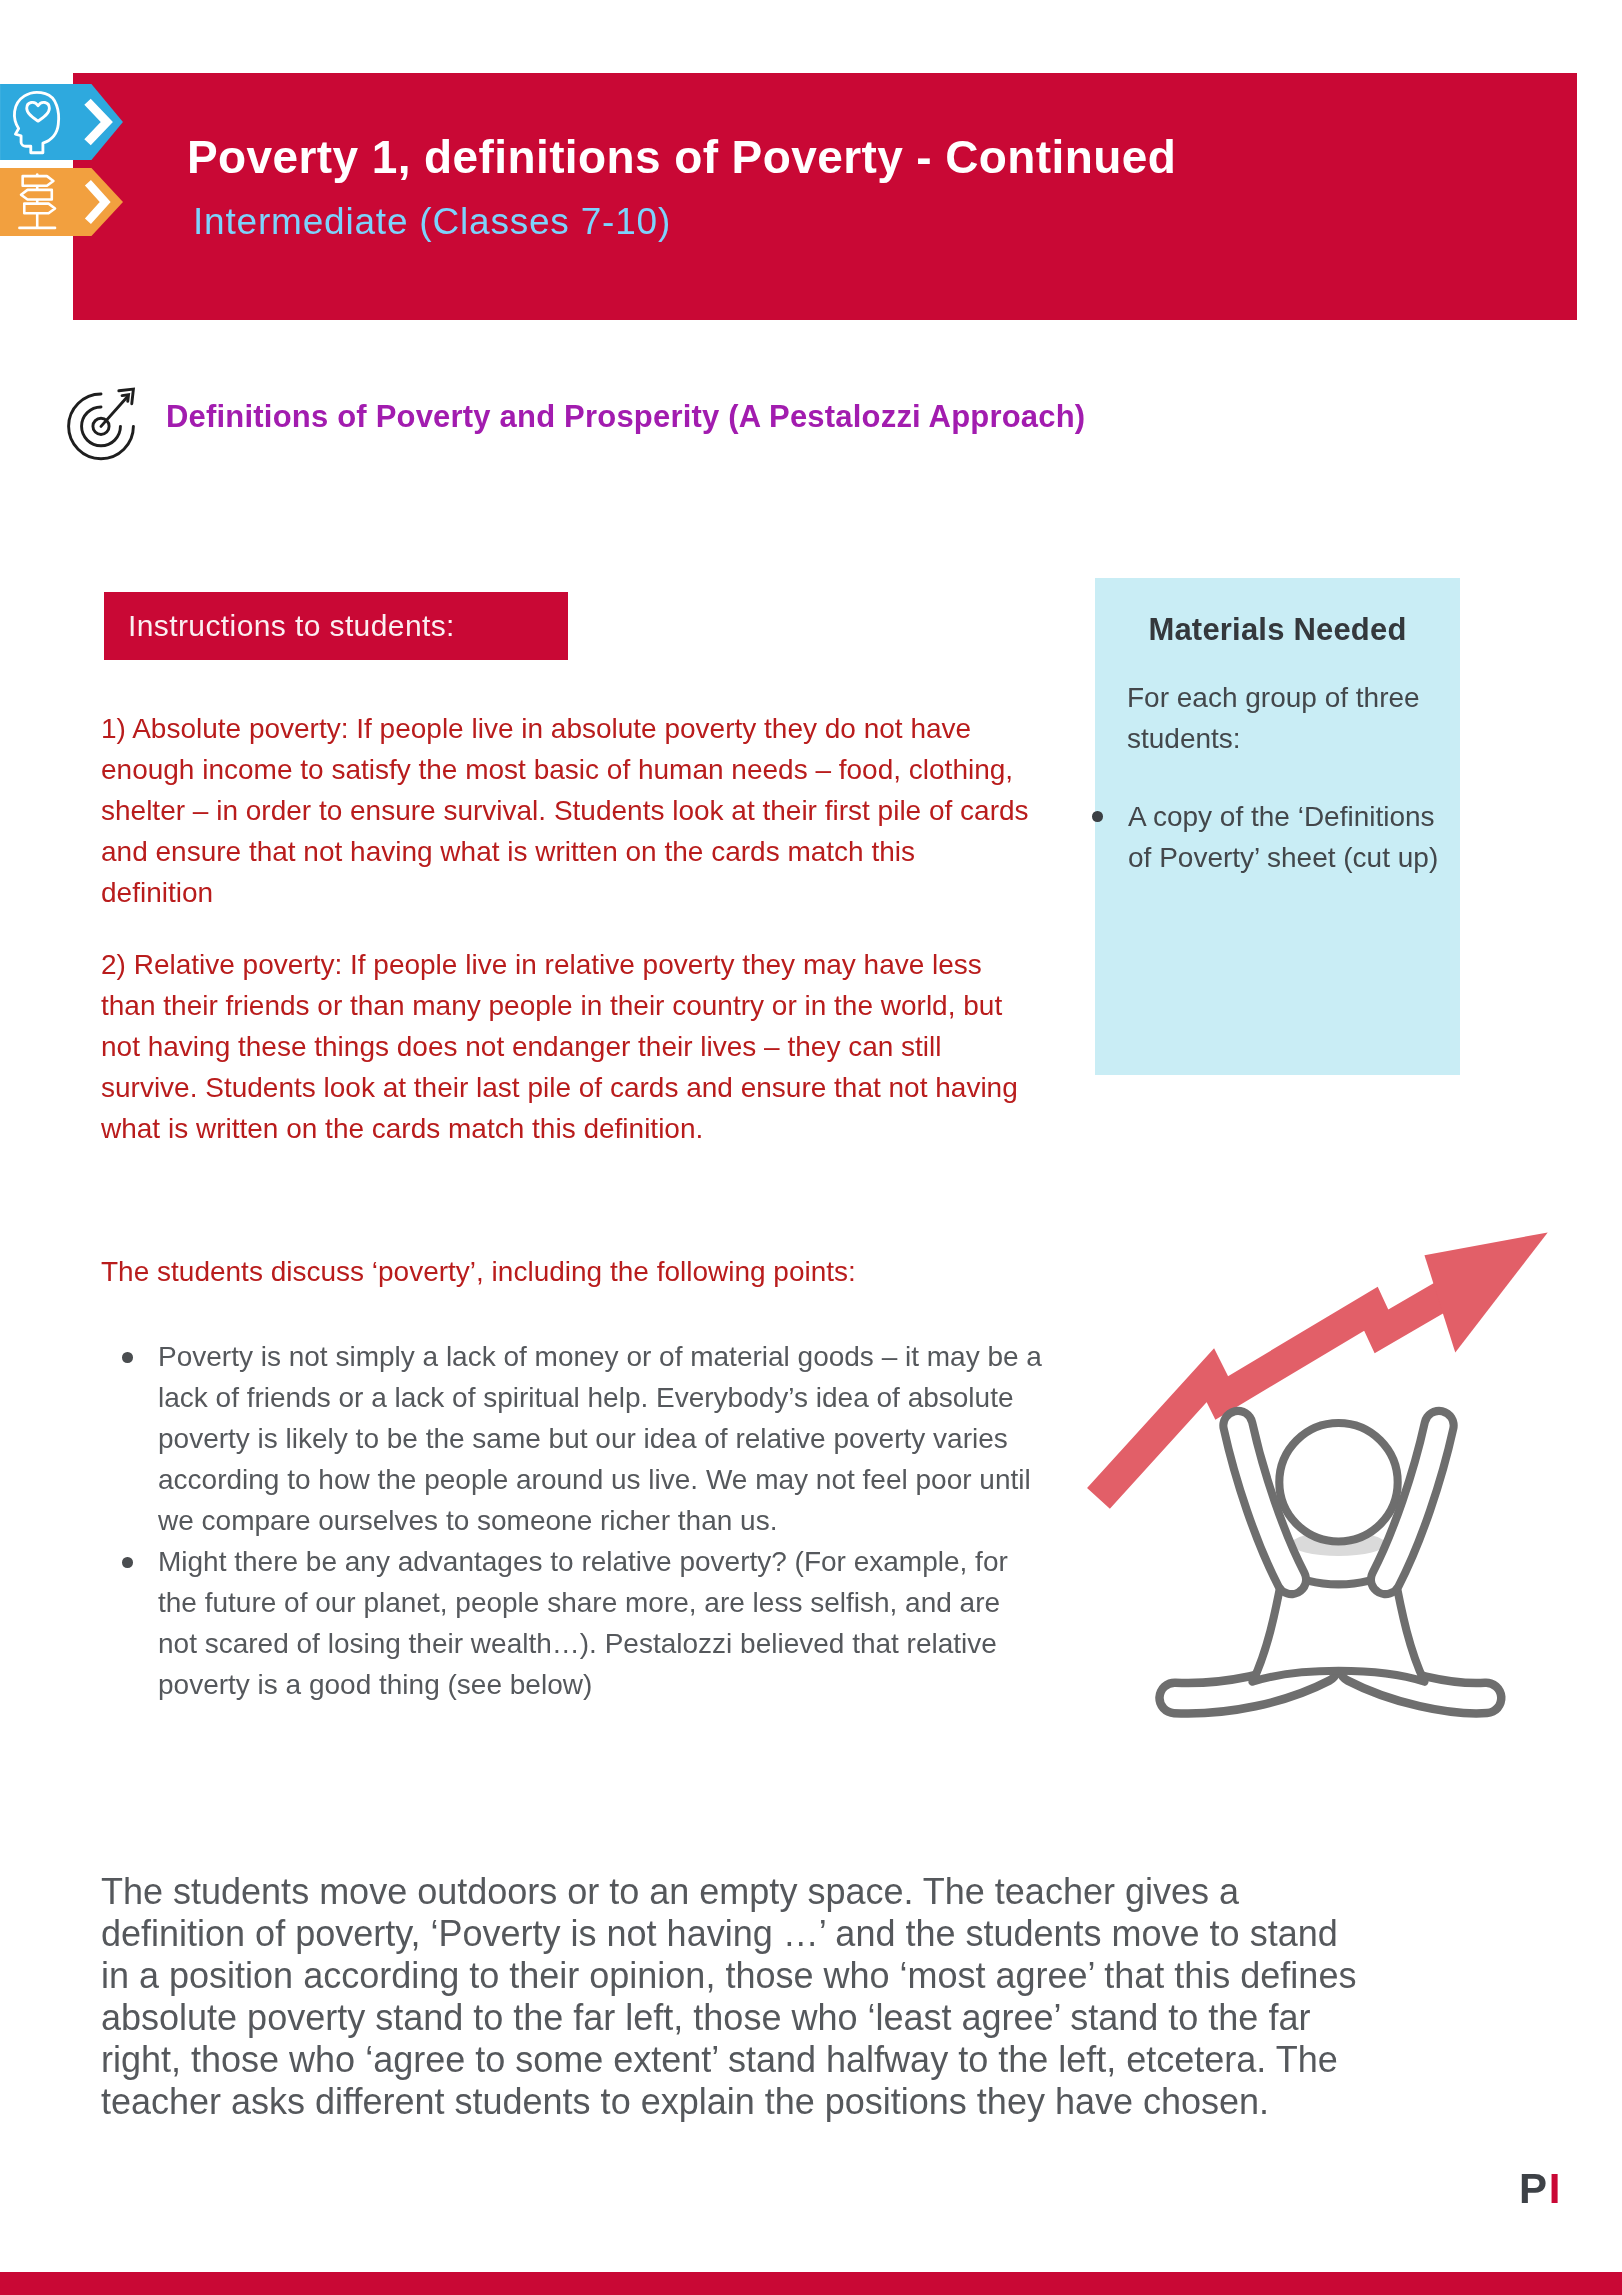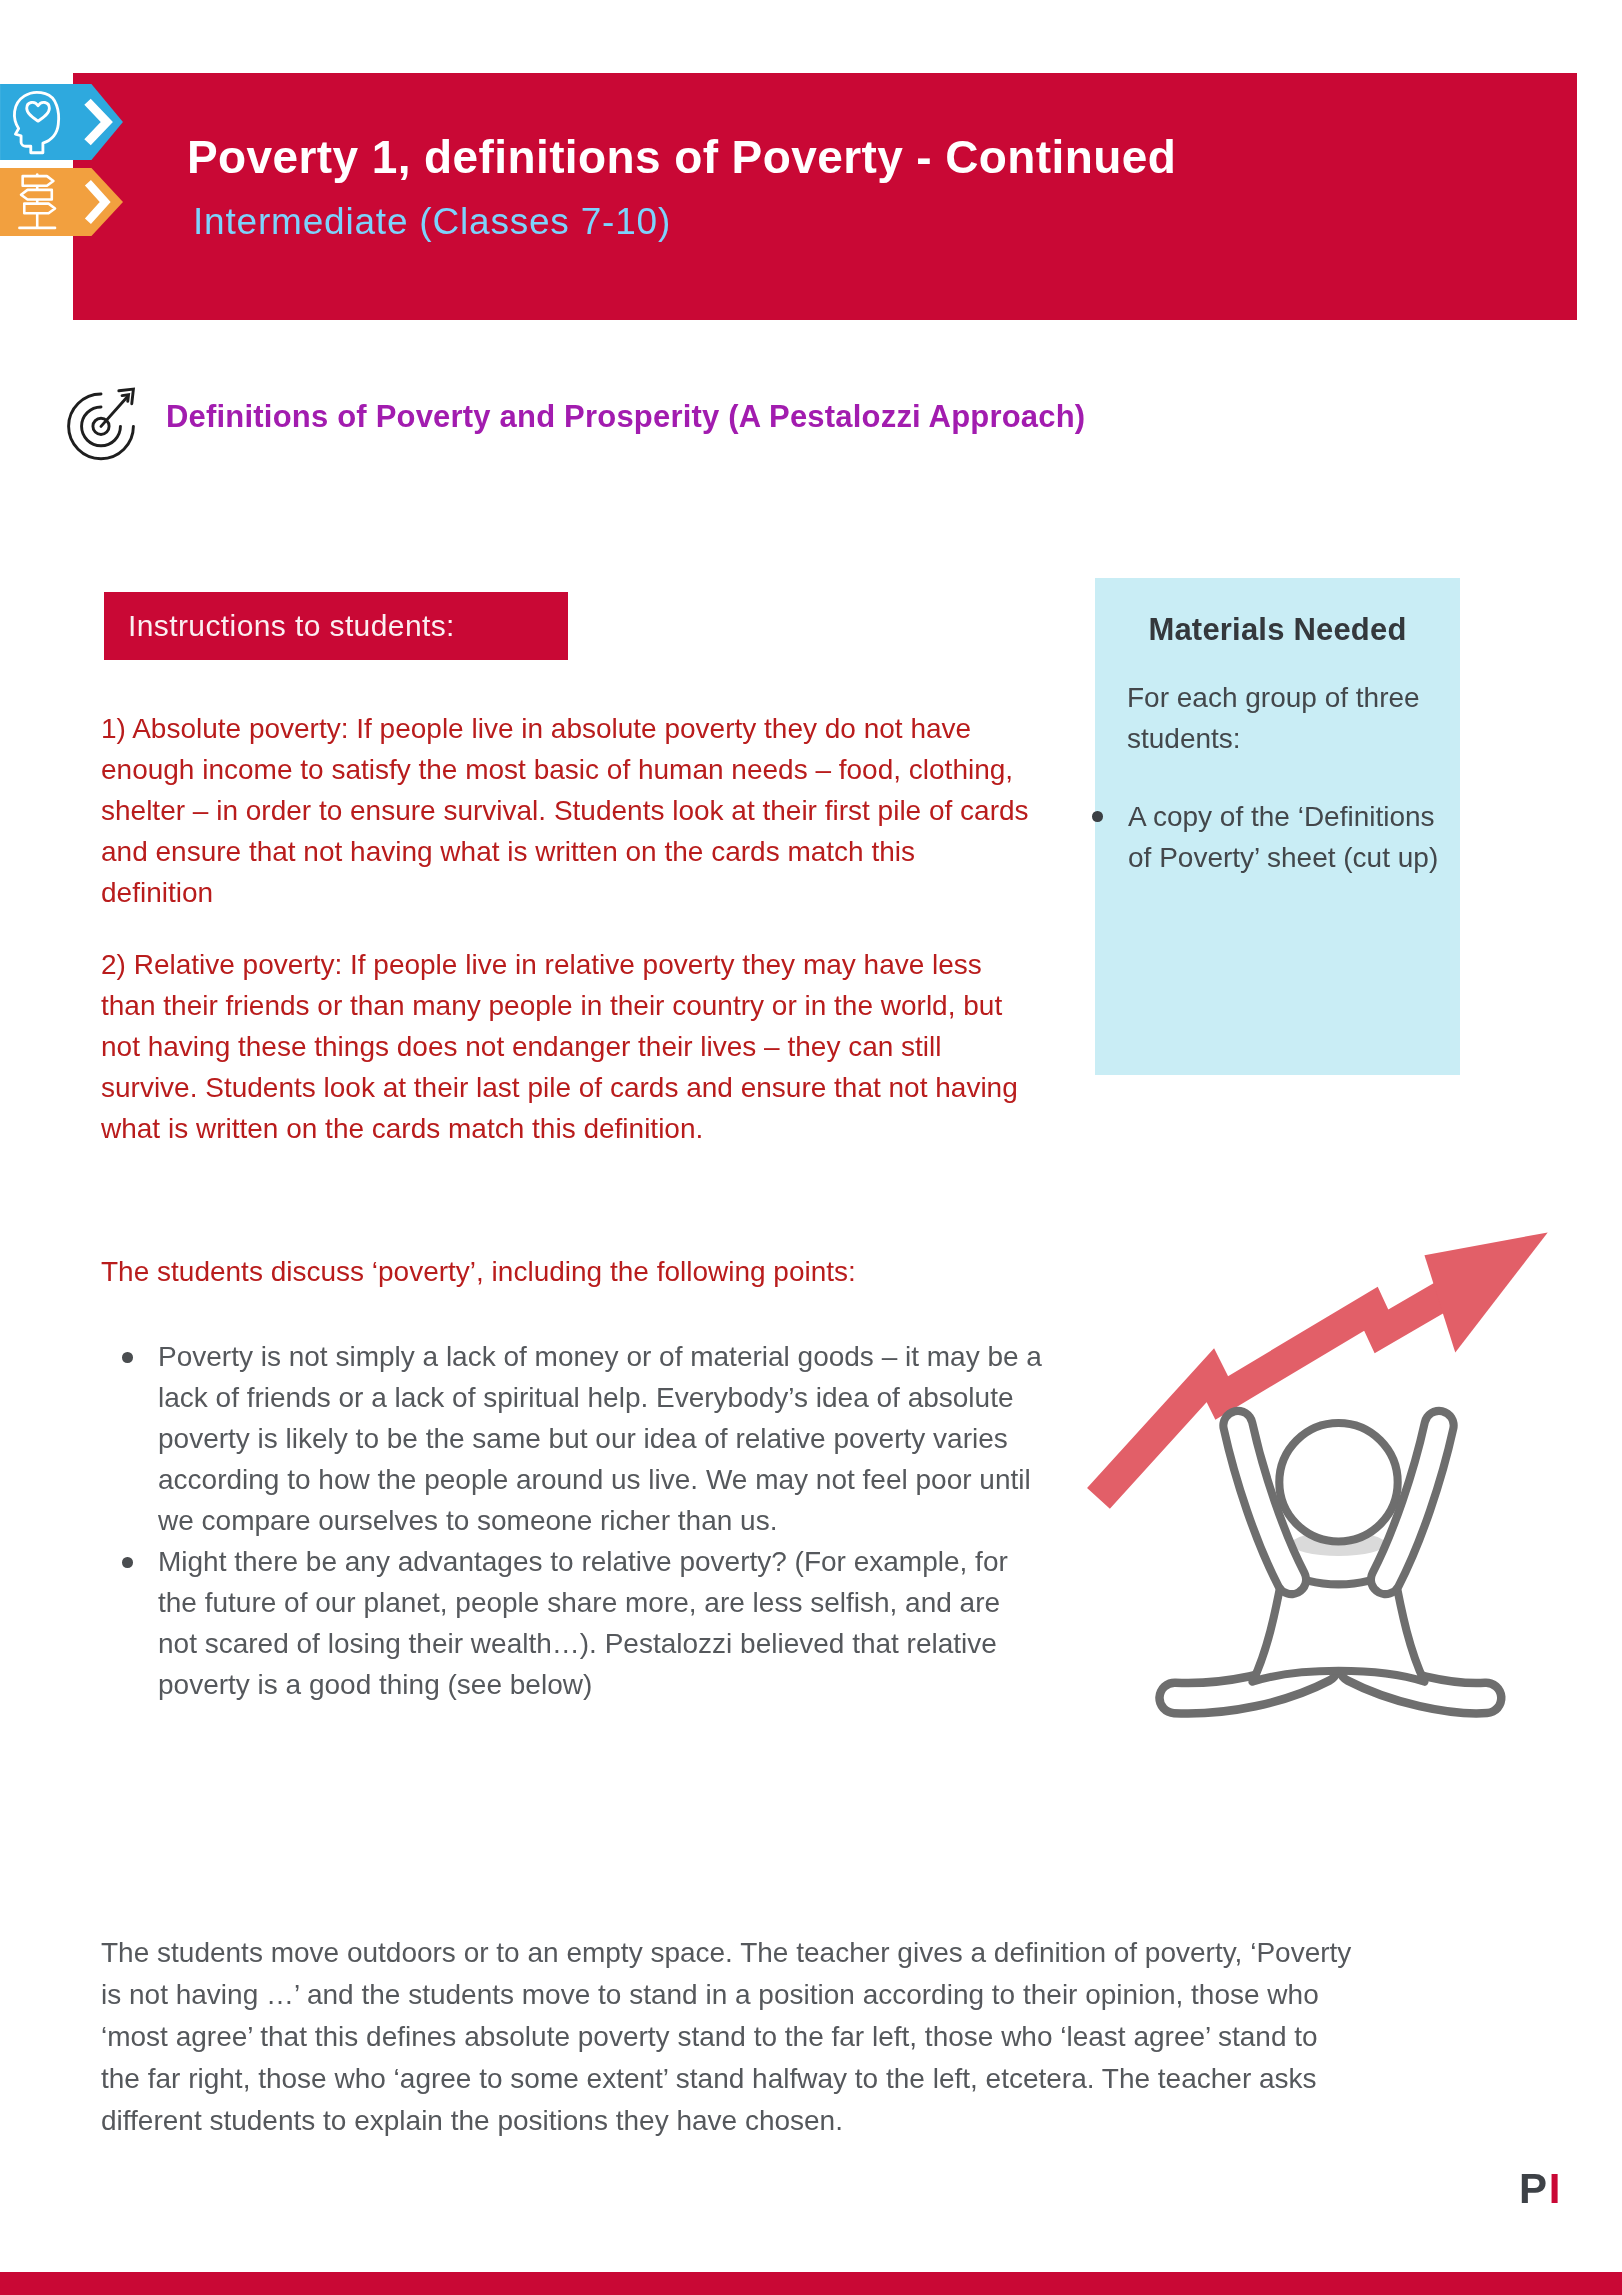--- a/index.html
+++ b/index.html
@@ -54,22 +54,22 @@
   }
   .body-bullets li{
     position:relative;padding-left:57px;
     font-size:28px;line-height:41px;color:#55585c;
   }
   .body-bullets li::before{
     content:"";position:absolute;left:21px;top:16px;
     width:10.5px;height:10.5px;border-radius:50%;background:#4a4d50;
   }
   #closing-para{
-    position:absolute;left:101px;top:1932px;width:1256px;
-    font-size:28px;line-height:42px;color:#55585c;
+    position:absolute;left:101px;top:1871px;width:1256px;
+    font-size:36px;line-height:42px;color:#55585c;
   }
   
   .materials-box{
     position:absolute;left:1095px;top:578px;width:365px;height:497px;
     background:#c9edf5;color:#43474b;
   }
   .materials-title{
     margin-top:34px;text-align:center;
     font-size:31px;font-weight:700;color:#34383c;letter-spacing:0.2px;
   }

